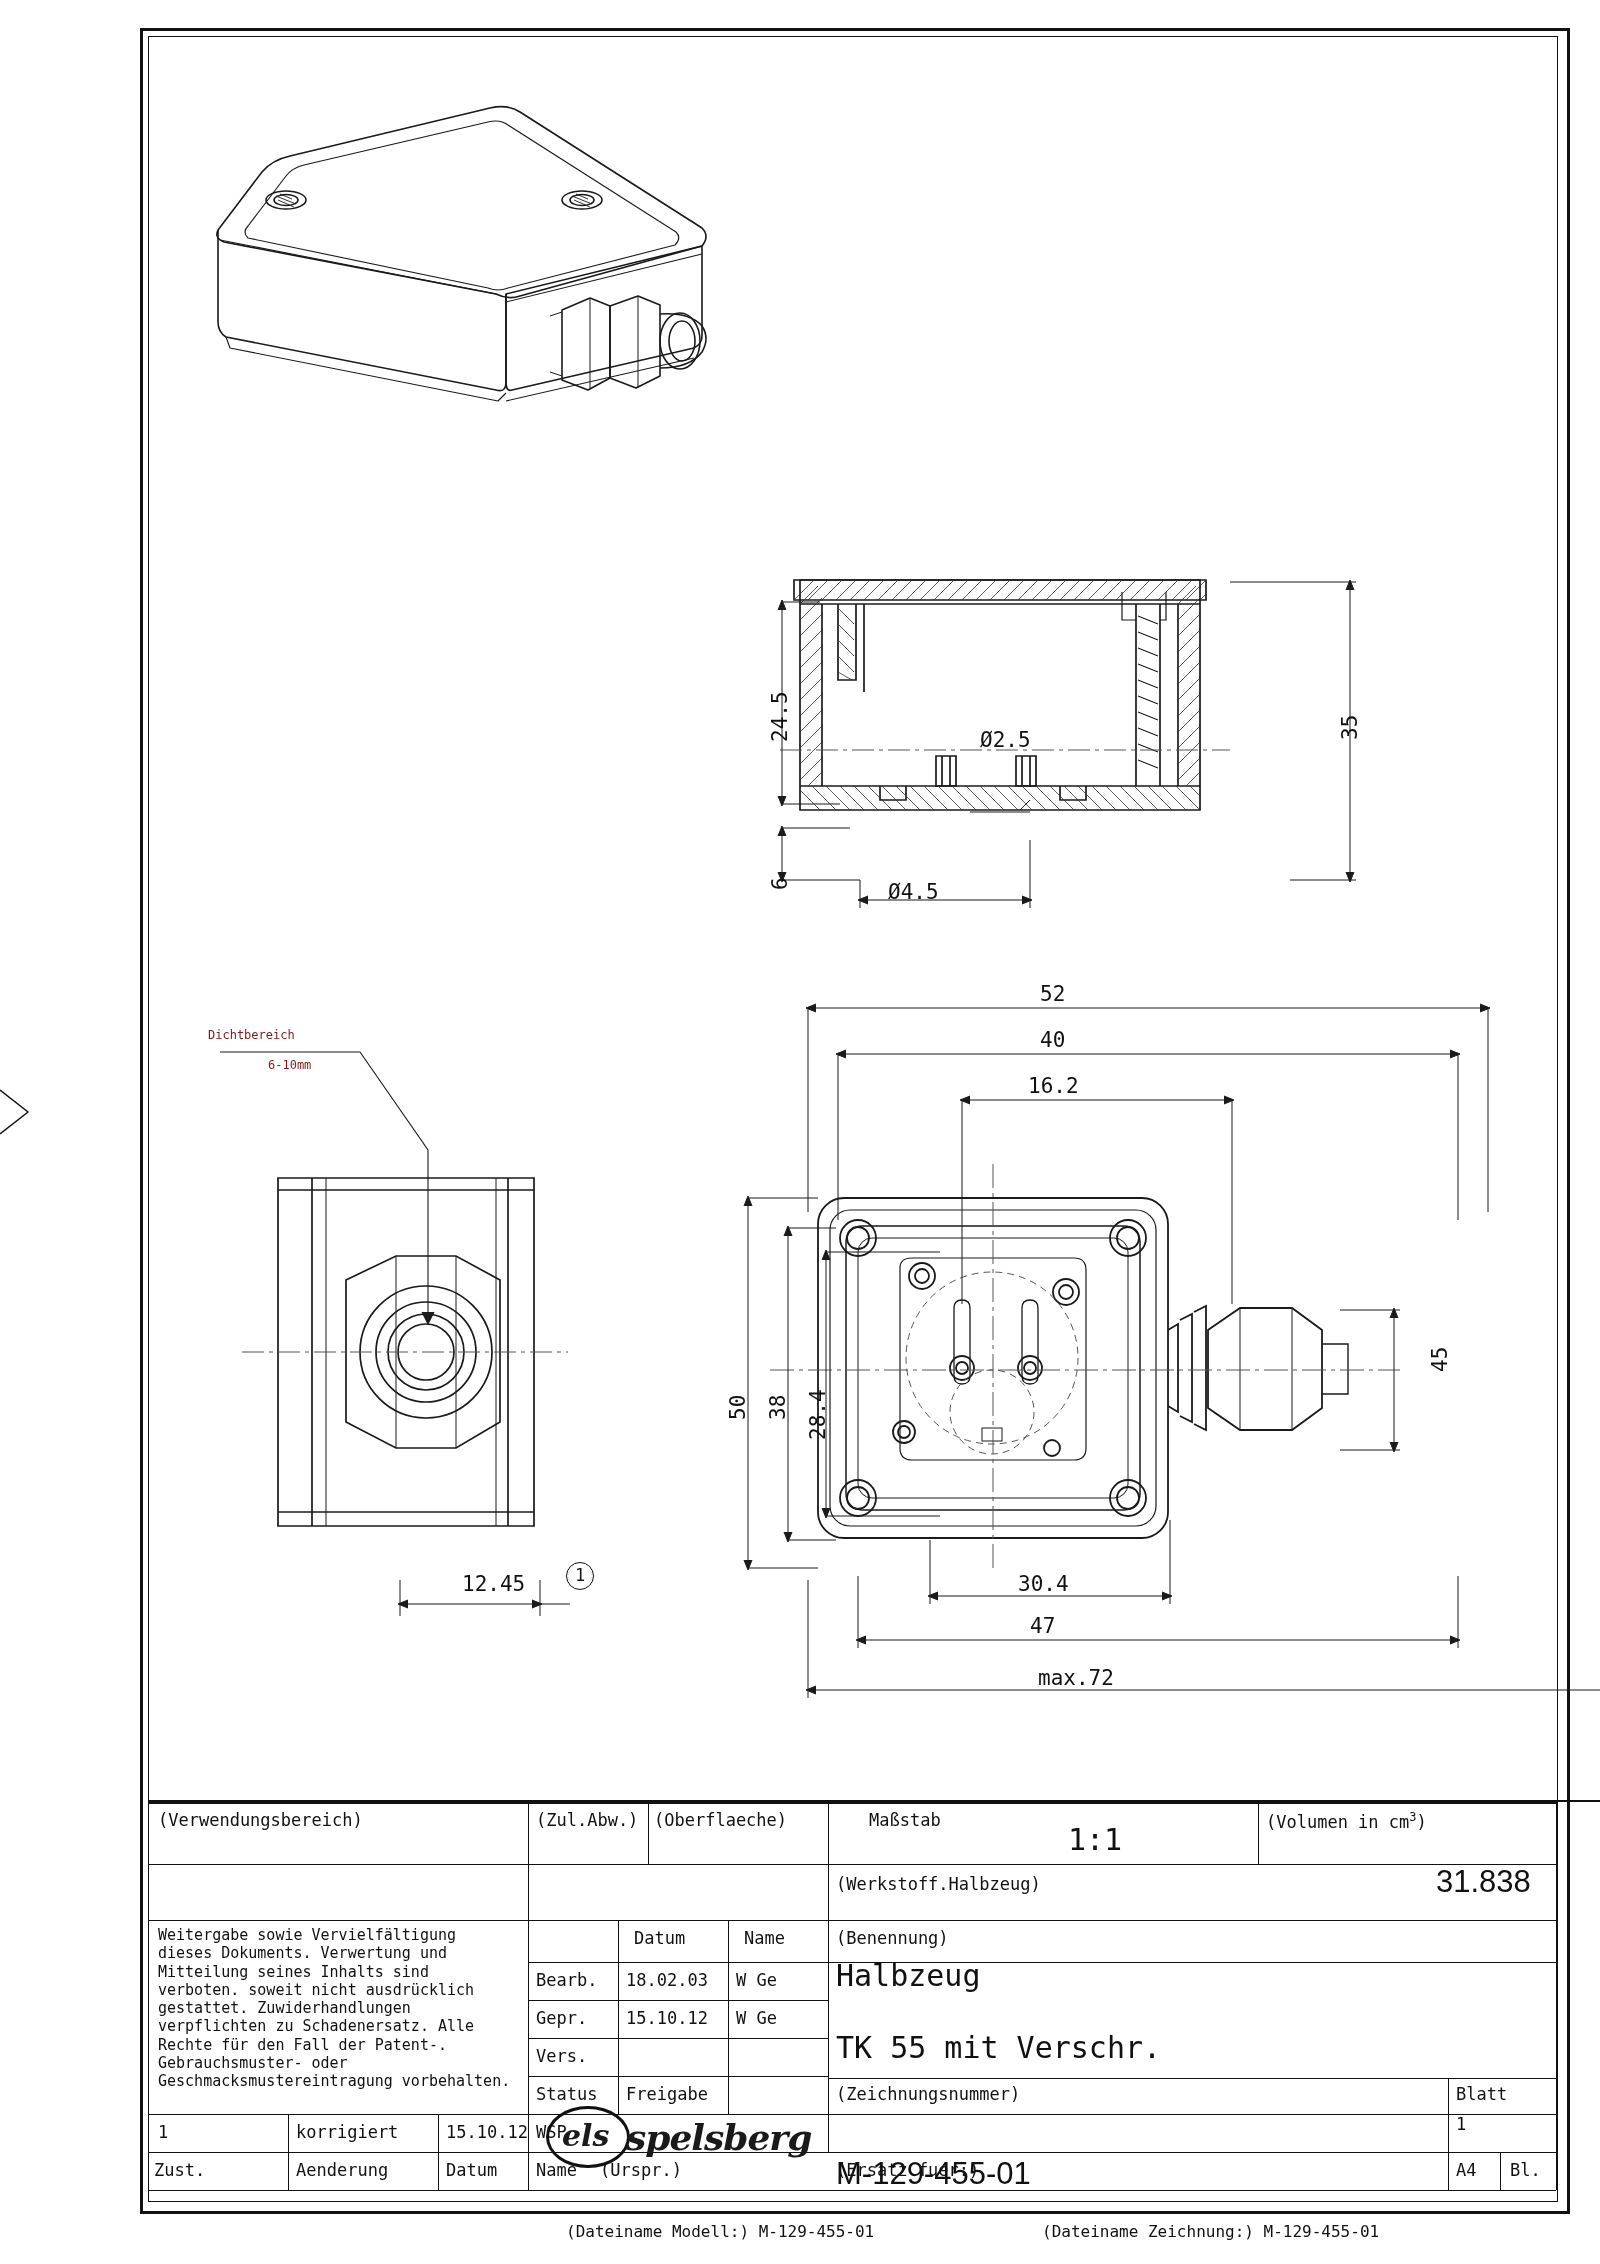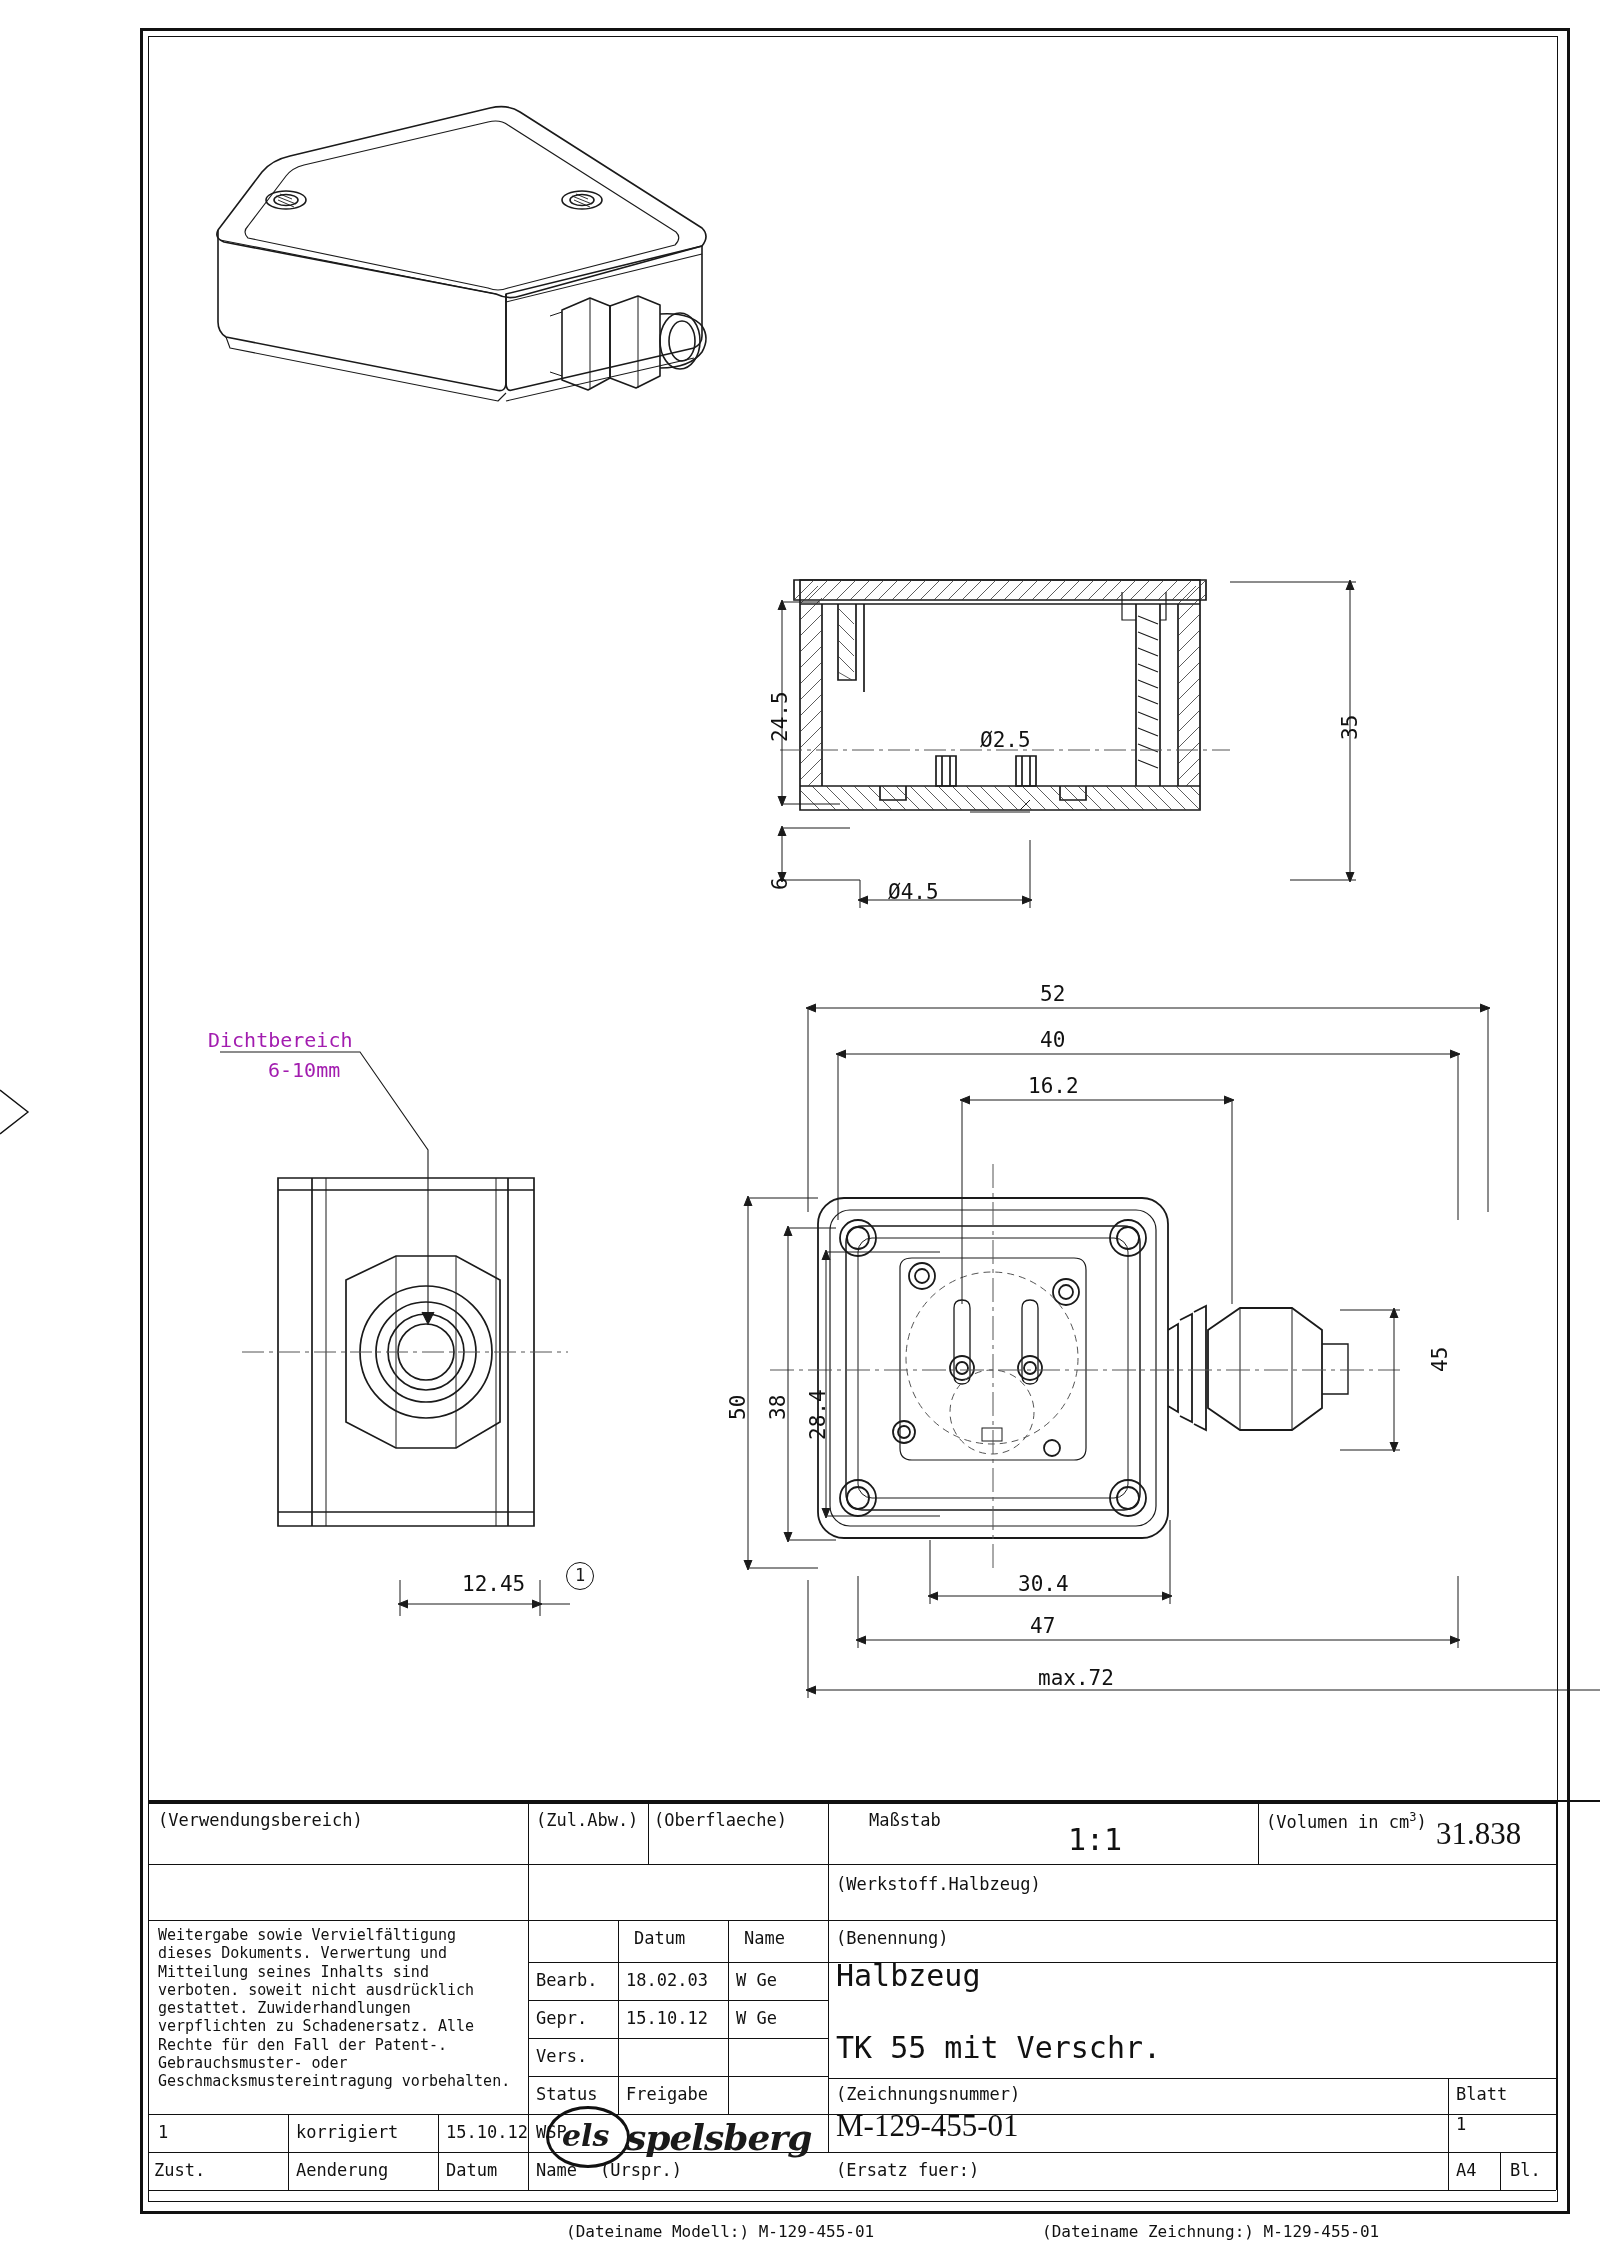--- a/index.html
+++ b/index.html
@@ -10,32 +10,32 @@
 
   
   .frame-outer { position:absolute; left:140px; top:28px; width:1424px; height:2180px;
                  border:3px solid #111; }
   .frame-inner { position:absolute; left:148px; top:36px; width:1408px; height:2164px;
                  border:1px solid #111; }
 
   .dimtext { position:absolute; font-size:21px; font-family:"DejaVu Sans Mono", monospace;
              color:#111; white-space:nowrap; }
   .dimtext.rot { transform:rotate(-90deg); transform-origin:left top; }
-  .label { position:absolute; font-size:20px; white-space:nowrap; color:#a21caf; }
+  .label { position:absolute; font-size:12px; white-space:nowrap; color:#7f1d1d; }
 
   svg { position:absolute; left:0; top:0; overflow:visible; }
 
   
   #titleblock { position:absolute; left:148px; top:1800px; width:1600px; height:400px;
                 border-top:2px solid #111; }
   .tb-line-h { position:absolute; background:#111; height:1px; }
   .tb-line-v { position:absolute; background:#111; width:1px; }
   .tb-sm { font-size:17px; font-family:"DejaVu Sans Mono", monospace; color:#111; }
   .tb-lg { font-size:30px; font-family:"DejaVu Sans Mono", monospace; color:#111; }
-  .tb-xl { font-size:31px; font-family:Liberation Serif, serif; color:#111; }
+  .tb-xl { font-size:31px; font-family:Liberation Sans, sans-serif; color:#111;margin-top:48px; }
   .legal { position:absolute; font-size:15px; line-height:1.22;
            font-family:"DejaVu Sans Mono", monospace; color:#111; }
   .footer-text { position:absolute; font-size:16px; color:#111;
                  font-family:"DejaVu Sans Mono", monospace; }
 
   
   .logo-oval { position:absolute; width:78px; height:56px; border:3px solid #111;
                border-radius:50%/50%; }
   .logo-els { position:absolute; font-size:30px; font-style:italic; font-weight:bold;
               font-family:"DejaVu Serif", serif; }

